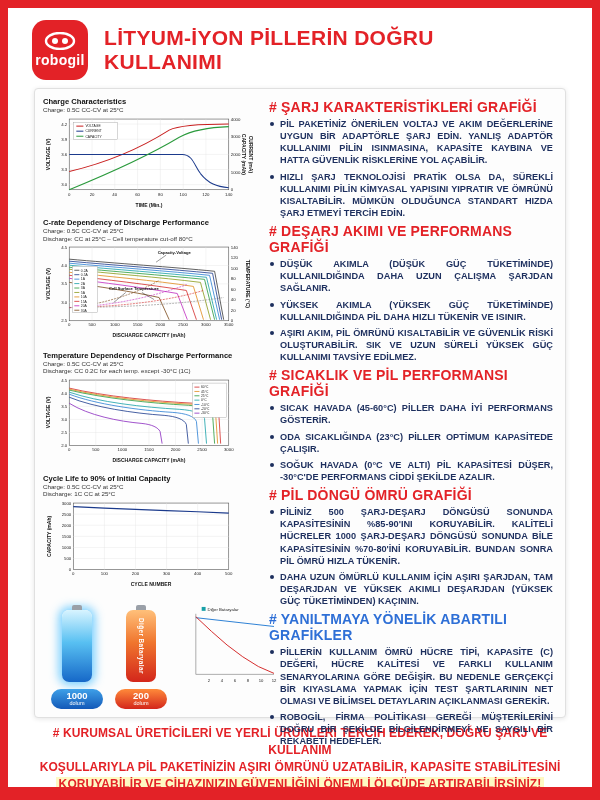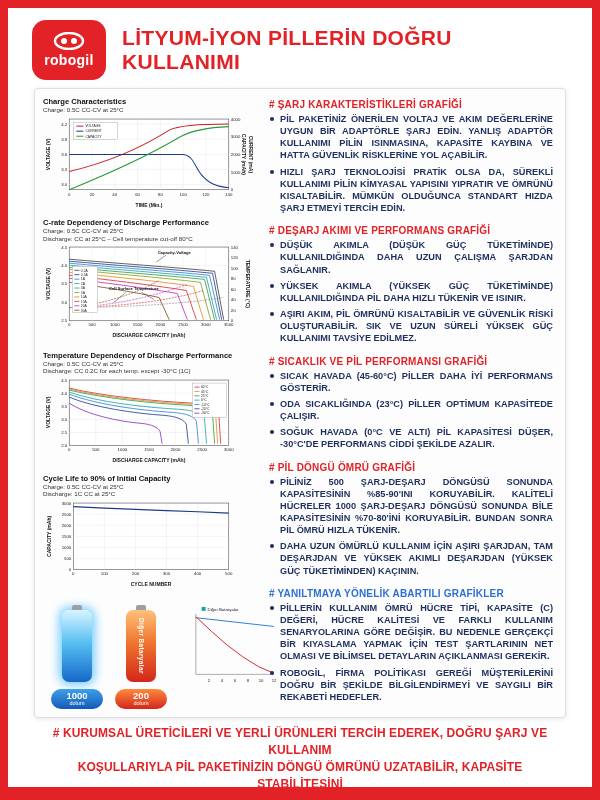--- a/index.html
+++ b/index.html
@@ -1,20 +1,20 @@
 <!DOCTYPE html>
 <html><head>
 <meta charset="utf-8">
 <style>
   html,body{margin:0;padding:0;}
   body{width:600px;height:800px;font-family:"Liberation Sans",sans-serif;background:#fff;}
   .page{box-sizing:border-box;width:600px;height:800px;border:8px solid #e32227;border-bottom-width:13px;background:#fff;overflow:hidden;}
   
   .header{display:flex;align-items:center;gap:16px;padding:12px 24px 4px;}
-  .logo{width:74px;height:60px;background:#e32227;border-radius:14px;display:flex;flex-direction:column;align-items:center;justify-content:center;gap:2px;flex:none;}
+  .logo{width:56px;height:60px;background:#e32227;border-radius:14px;display:flex;flex-direction:column;align-items:center;justify-content:center;gap:2px;flex:none;}
   .logo svg{width:32px;height:18px;display:block;}
   .logo-text{color:#fff;font-weight:bold;font-size:14px;letter-spacing:.3px;}
   .title{margin:0;color:#e32227;font-size:21px;font-weight:800;line-height:1.12;letter-spacing:.3px;width:340px;}
   
   .card{box-sizing:border-box;margin:4px 26px 0;height:630px;background:#fdfdfd;border:1.5px solid #e0e0e0;border-radius:4px;box-shadow:0 1px 5px rgba(0,0,0,.10);padding:8px;display:flex;gap:10px;}
   .col-left{width:214px;flex:none;display:flex;flex-direction:column;justify-content:space-between;}
   .col-right{flex:1;display:flex;flex-direction:column;justify-content:space-between;padding:2px 4px 2px 2px;}
   
   .chart .c-title{font-size:7.6px;font-weight:bold;color:#111;}
   .chart .c-sub{font-size:6.2px;color:#333;line-height:1.18;}
@@ -22,21 +22,21 @@
   .plot{fill:#fff;stroke:#555;stroke-width:.6;}
   .grid{stroke:#e4e4e4;stroke-width:.4;fill:none;}
   .tick{font-size:4.3px;fill:#222;}
   .axl{font-size:5px;font-weight:bold;fill:#111;}
   .leg{font-size:3.3px;fill:#222;}
   .lgbox{fill:#fff;stroke:#999;stroke-width:.4;}
   .s{fill:none;}
   .ann{font-size:4.1px;font-weight:bold;fill:#111;}
   .arr{stroke:#333;stroke-width:.5;fill:none;}
   
-  .sec h2{margin:0 0 3px;font-size:10px;font-weight:800;letter-spacing:.2px;}
+  .sec h2{margin:0 0 3px;font-size:14px;font-weight:800;letter-spacing:.2px;}
   .sec.red h2{color:#e32227;}
   .sec.blue h2{color:#2e6fd6;}
   .sec ul{margin:0;padding:0;list-style:none;}
   .sec li{position:relative;padding-left:11px;margin-bottom:4px;font-size:9.2px;font-weight:bold;color:#1d2f5e;line-height:1.32;text-align:justify;}
   .sec li::before{content:"";position:absolute;left:1px;top:4px;width:4px;height:4px;border-radius:50%;background:#1d2f5e;}
   
   .bat-block{display:flex;align-items:flex-start;gap:12px;padding:6px 0 0 8px;}
   .bat-col{display:flex;flex-direction:column;align-items:center;gap:7px;}
   .bat{width:30px;height:72px;border-radius:7px;position:relative;margin-top:6px;}
   .bat::before{content:"";position:absolute;top:-5px;left:50%;transform:translateX(-50%);width:10px;height:5px;background:#9aa0a8;border-radius:2px 2px 0 0;}
@@ -371,17 +371,17 @@
           <li>PİLLERİN KULLANIM ÖMRÜ HÜCRE TİPİ, KAPASİTE (C) DEĞERİ, HÜCRE KALİTESİ VE FARKLI KULLANIM SENARYOLARINA GÖRE DEĞİŞİR. BU NEDENLE GERÇEKÇİ BİR KIYASLAMA YAPMAK İÇİN TEST ŞARTLARININ NET OLMASI VE BİLİMSEL DETAYLARIN AÇIKLANMASI GEREKİR.</li>
           <li>ROBOGİL, FİRMA POLİTİKASI GEREĞİ MÜŞTERİLERİNİ DOĞRU BİR ŞEKİLDE BİLGİLENDİRMEYİ VE SAYGILI BİR REKABETİ HEDEFLER.</li>
         </ul>
       </section>
 
     </div>
   </main>
 
   <footer class="footer">
     <div># KURUMSAL ÜRETİCİLERİ VE YERLİ ÜRÜNLERİ TERCİH EDEREK, DOĞRU ŞARJ VE KULLANIM</div>
-    <div>KOŞULLARIYLA PİL PAKETİNİZİN DÖNGÜ ÖMRÜNÜ UZATABİLİR, KAPASİTE STABİLİTESİNİ</div>
+    <div>KOŞULLARIYLA PİL PAKETİNİZİN AŞIRI ÖMRÜNÜ UZATABİLİR, KAPASİTE STABİLİTESİNİ</div>
     <div><span class="hl">KORUYABİLİR VE CİHAZINIZIN GÜVENLİĞİNİ ÖNEMLİ ÖLÇÜDE ARTIRABİLİRSİNİZ!</span></div>
   </footer>
 
 </div>
 
 </body></html>

